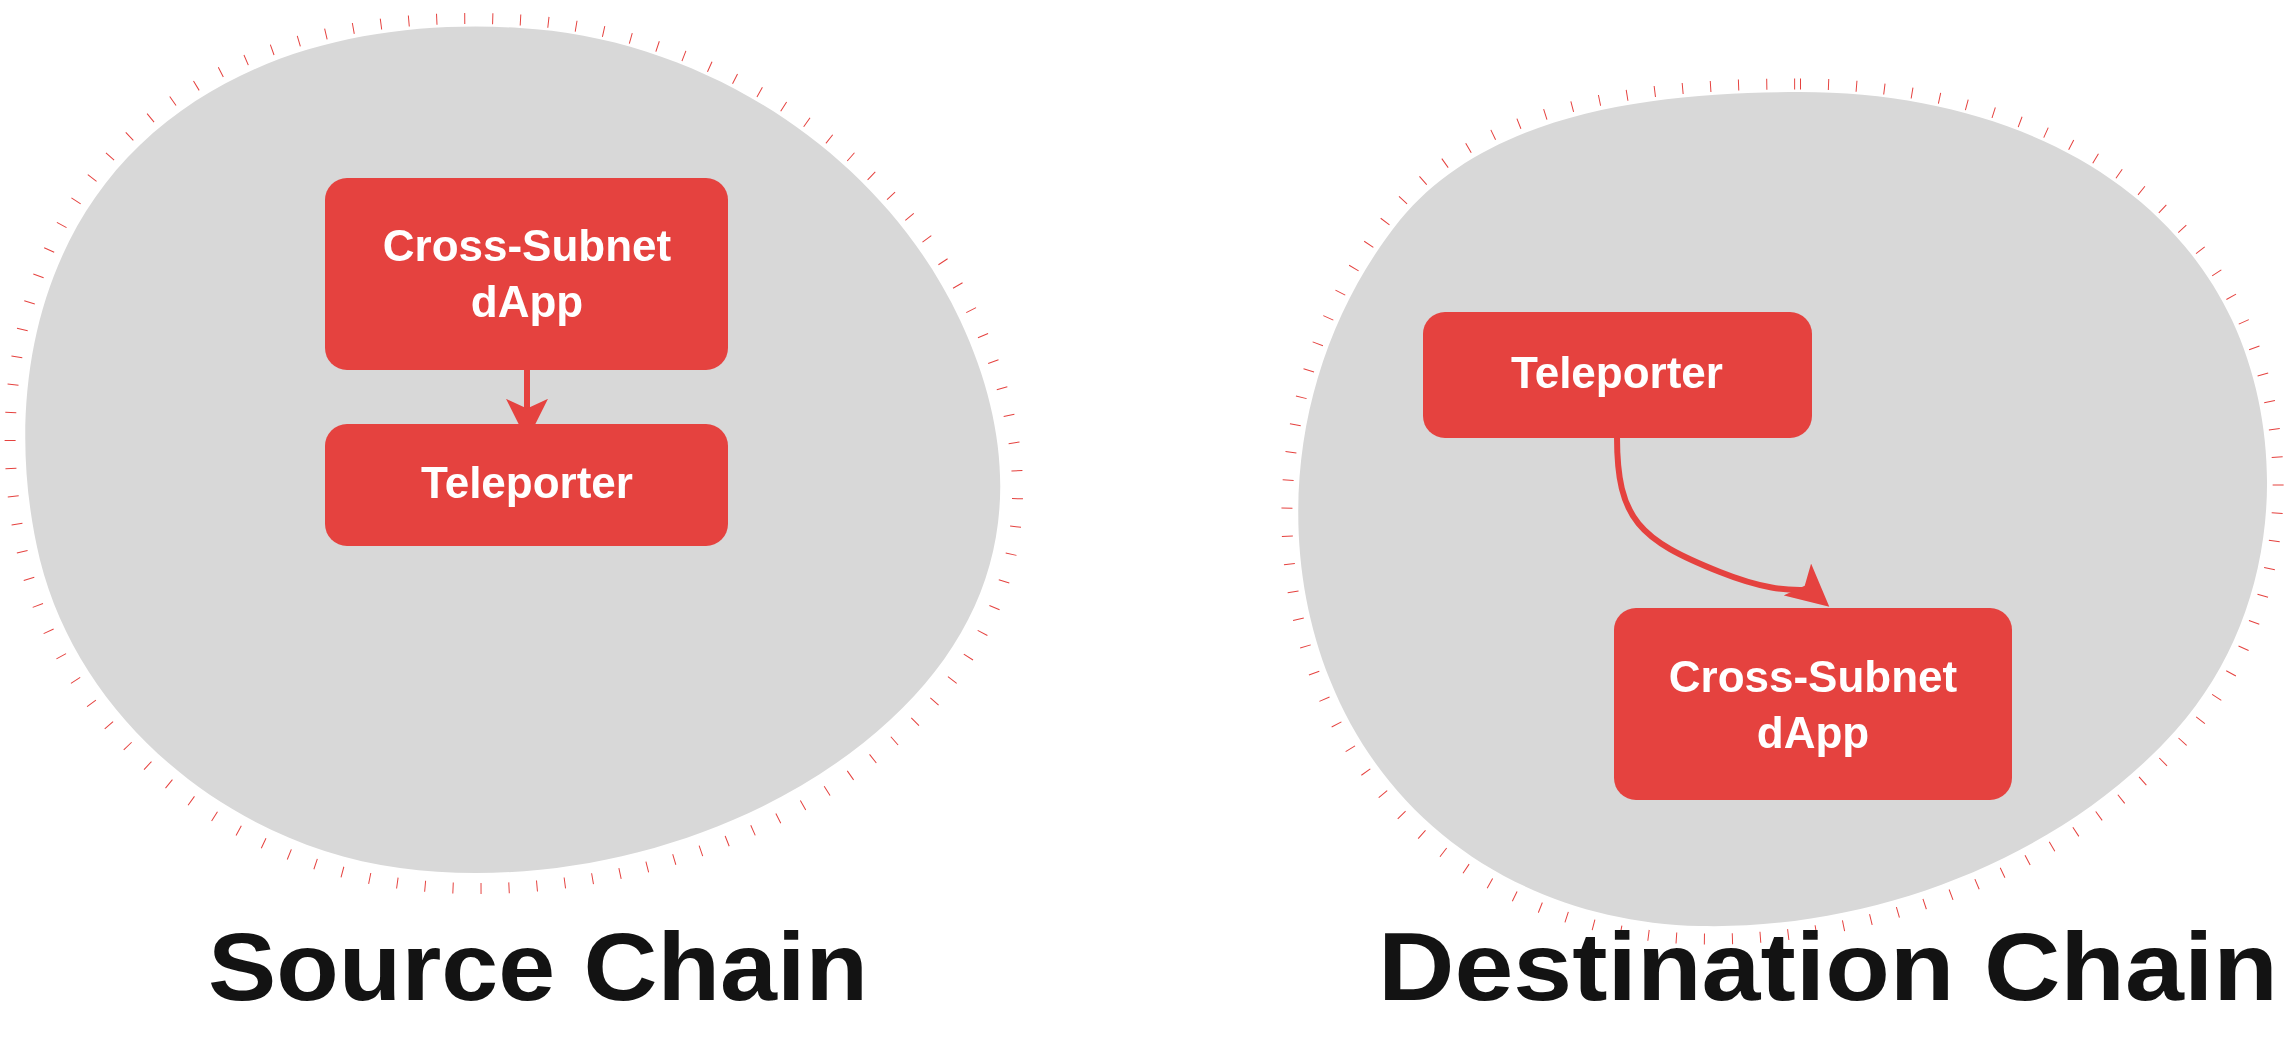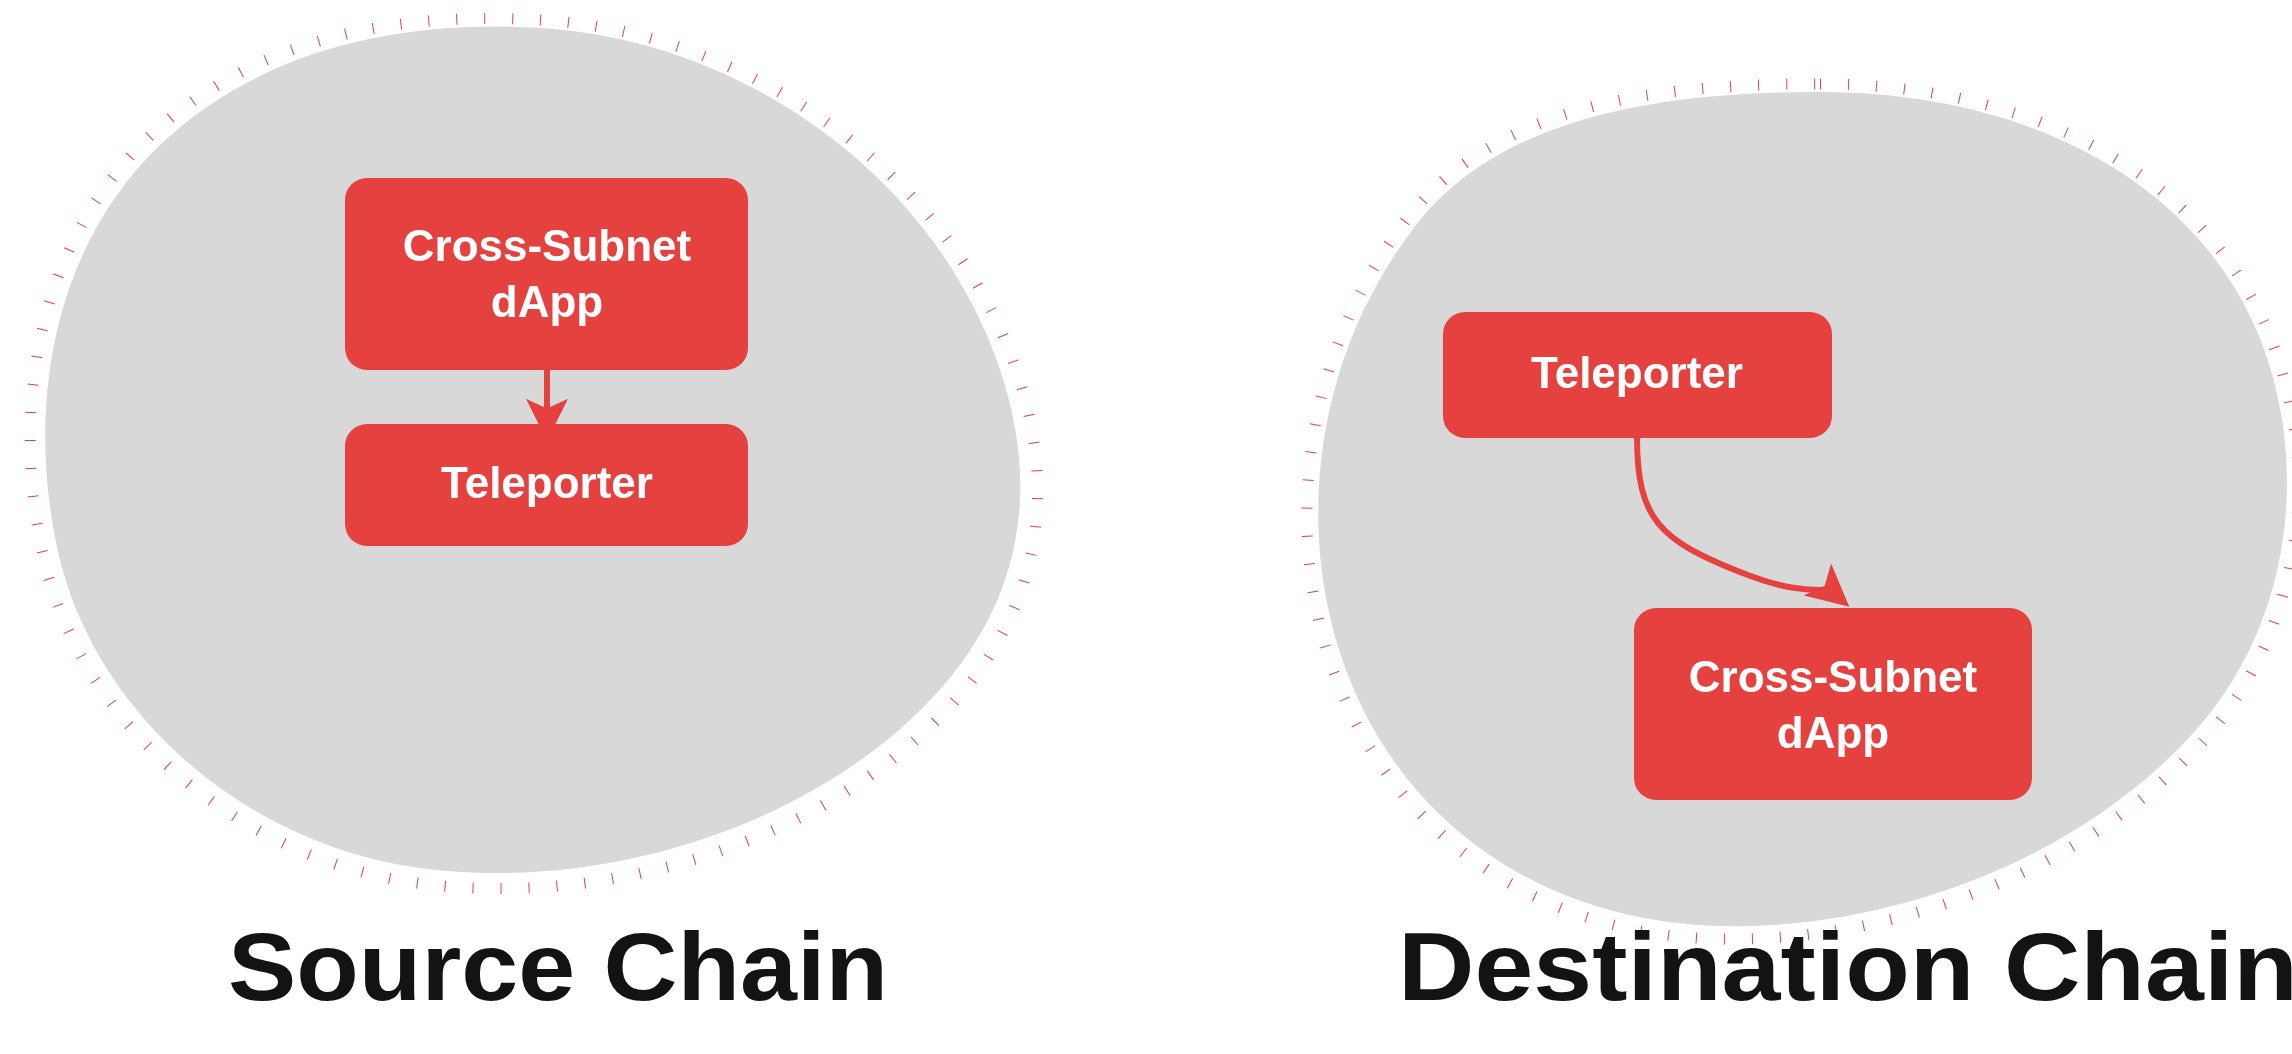--- a/index.html
+++ b/index.html
@@ -11,21 +11,20 @@
     width: 2292px;
     height: 1054px;
     overflow: hidden;
     font-family: "Liberation Sans", sans-serif;
   }
   #stage {
     position: relative;
     width: 1880px;
     height: 1054px;
     background: #ffffff;
-    margin-left: 20px;
   }
   #diagram-svg {
     position: absolute;
     left: 0;
     top: 0;
     width: 2292px;
     height: 1054px;
     display: block;
   }
   .node-label {

